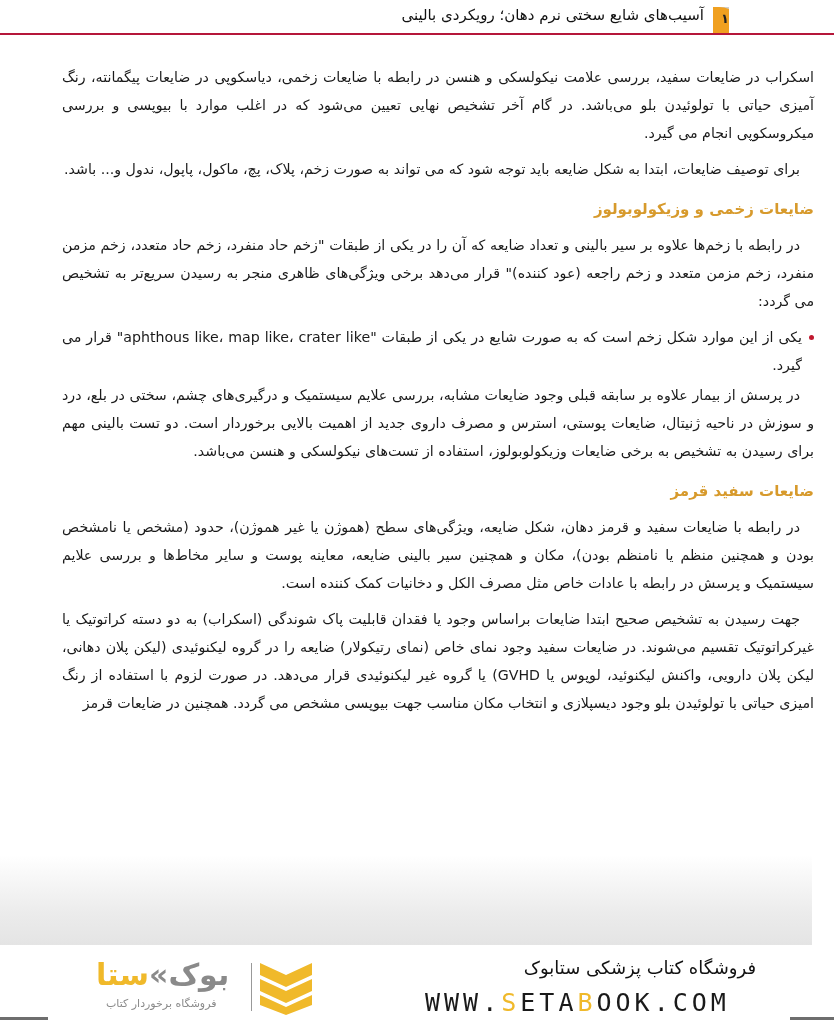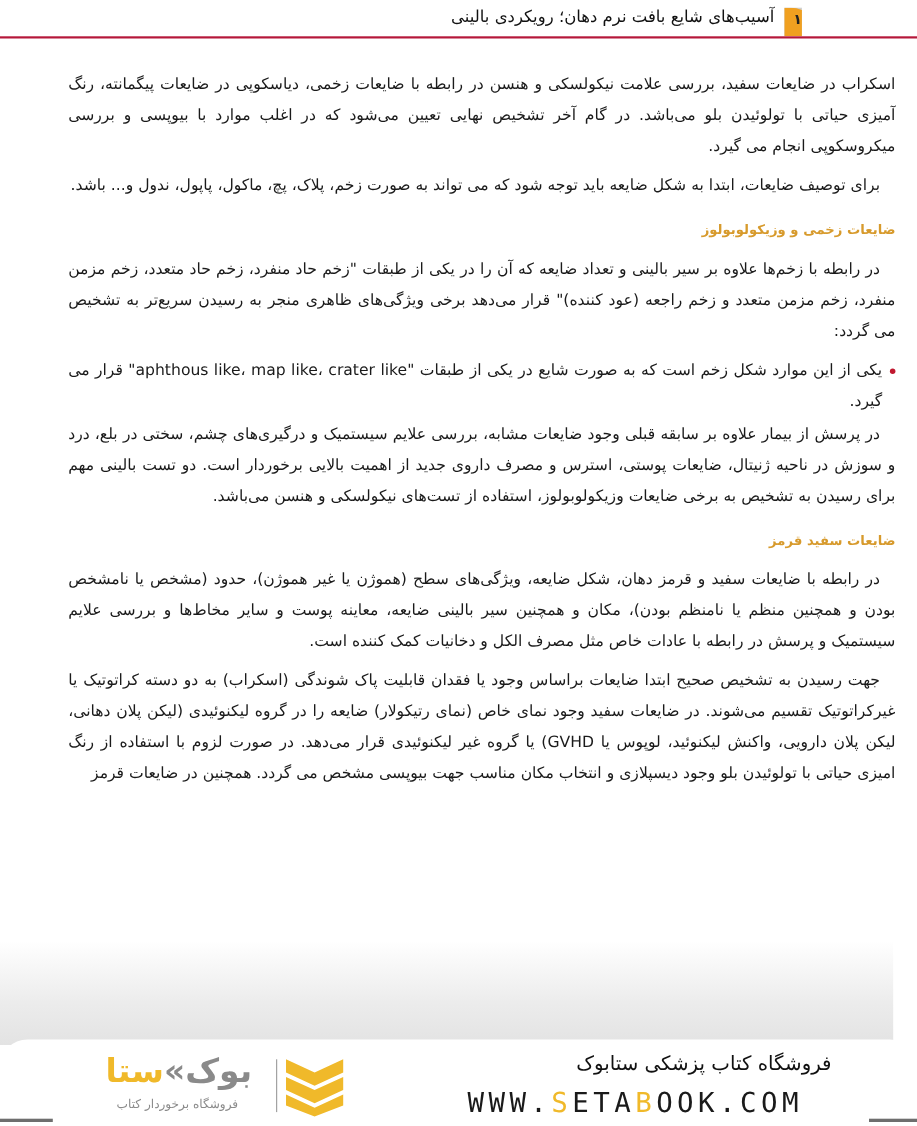--- a/index.html
+++ b/index.html
@@ -9,29 +9,29 @@
     .header { position: absolute; top: 0; left: 0; width: 834px; height: 36px; }
     .header-line { position: absolute; top: 33px; left: 0; width: 834px; height: 2px; background: #b5173a; }
     .page-badge { position: absolute; top: 7px; left: 713px; width: 16px; height: 26px; background: #cfcfcf; overflow: hidden; }
     .page-badge .circle { position: absolute; left: 0; top: 0; width: 32px; height: 26px; background: #f0a020; border-top-right-radius: 26px; }
     .page-badge .num { position: absolute; left: 0; top: 4px; width: 32px; text-align: center; font-size: 13px; font-weight: bold; color: #222; }
     .running-title { position: absolute; top: 6px; right: 130px; font-size: 15px; color: #111; direction: rtl; white-space: nowrap; }
 
     .content { position: absolute; top: 63px; left: 62px; width: 752px; direction: rtl; text-align: justify; }
     .para { font-size: 14.2px; line-height: 28px; margin-bottom: 8px; text-indent: 0; }
     .para.indent { text-indent: 14px; }
-    .heading { font-size: 12px; font-weight: bold; color: #d79a2c; margin: 14px 0 10px 0; line-height: 24px; }
+    .heading { font-size: 15px; font-weight: bold; color: #d79a2c; margin: 14px 0 10px 0; line-height: 24px; }
     .bullet { position: relative; font-size: 14.2px; line-height: 28px; padding-right: 12px; margin-bottom: 2px; }
     .bullet .dot { position: absolute; right: 0; top: 12px; width: 5px; height: 5px; border-radius: 50%; background: #c0182f; }
 
     .fade { position: absolute; left: 0; top: 855px; width: 834px; height: 95px;
             background: linear-gradient(to bottom, rgba(230,230,230,0) 0%, rgba(220,220,220,0.55) 60%, rgba(215,215,215,0.7) 100%); }
     .fade-edge { position: absolute; left: 812px; top: 855px; width: 22px; height: 95px; background: #ffffff; }
 
-    .footer { position: absolute; top: 945px; left: 0; width: 834px; height: 79px; background: #ffffff; border-radius: 25px; }
+    .footer { position: absolute; top: 945px; left: 0; width: 834px; height: 79px; background: #ffffff; }
     .footer .bar-left { position: absolute; left: 0; top: 72px; width: 48px; height: 3px; background: #6e6e6e; }
     .footer .bar-right { position: absolute; left: 790px; top: 72px; width: 44px; height: 3px; background: #6e6e6e; }
     .store-name { position: absolute; top: 12px; right: 78px; font-size: 18px; color: #111; direction: rtl; white-space: nowrap; text-align: right; }
     .store-url { position: absolute; top: 43px; left: 425px; font-family: "DejaVu Sans Mono", monospace; font-size: 25px; letter-spacing: 4px; color: #1a1a1a; white-space: nowrap; }
     .store-url .hl { color: #f0b92a; }
 
     .logo { position: absolute; top: 10px; left: 76px; width: 260px; height: 60px; }
     .logo .chev { position: absolute; left: 180px; top: 4px; }
     .logo .divider { position: absolute; left: 175px; top: 8px; width: 1px; height: 48px; background: #999; }
     .logo .brand { position: absolute; left: 20px; top: 2px; font-size: 30px; font-weight: bold; color: #f0b92a; letter-spacing: 1px; }
@@ -39,21 +39,21 @@
     .logo .tag { position: absolute; left: 30px; top: 42px; font-size: 11px; color: #8a8a8a; direction: rtl; white-space: nowrap; }
   </style>
 </head>
 <body>
 
 <div class="header">
   <div class="page-badge">
     <div class="circle"></div>
     <div class="num">۱۰</div>
   </div>
-  <div class="running-title">آسیب‌های شایع بافت نرم دهان؛ رویکردی بالینی</div>
+  <div class="running-title">آسیب‌های شایع سختی نرم دهان؛ رویکردی بالینی</div>
   <div class="header-line"></div>
 </div>
 
 <div class="content">
   <p class="para">اسکراب در ضایعات سفید، بررسی علامت نیکولسکی و هنسن در رابطه با ضایعات زخمی، دیاسکوپی در ضایعات پیگمانته، رنگ آمیزی حیاتی با تولوئیدن بلو می‌باشد. در گام آخر تشخیص نهایی تعیین می‌شود که در اغلب موارد با بیوپسی و بررسی میکروسکوپی انجام می گیرد.</p>
   <p class="para indent">برای توصیف ضایعات، ابتدا به شکل ضایعه باید توجه شود که می تواند به صورت زخم، پلاک، پچ، ماکول، پاپول، ندول و... باشد.</p>
 
   <h2 class="heading">ضایعات زخمی و وزیکولوبولوز</h2>
   <p class="para indent">در رابطه با زخم‌ها علاوه بر سیر بالینی و تعداد ضایعه که آن را در یکی از طبقات "زخم حاد منفرد، زخم حاد متعدد، زخم مزمن منفرد، زخم مزمن متعدد و زخم راجعه (عود کننده)" قرار می‌دهد برخی ویژگی‌های ظاهری منجر به رسیدن سریع‌تر به تشخیص می گردد:</p>
 

